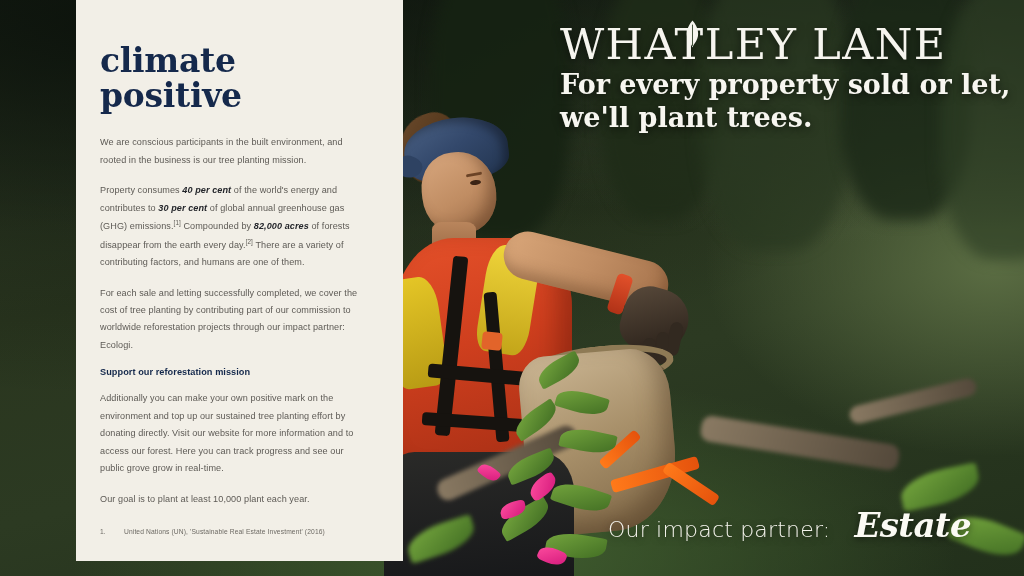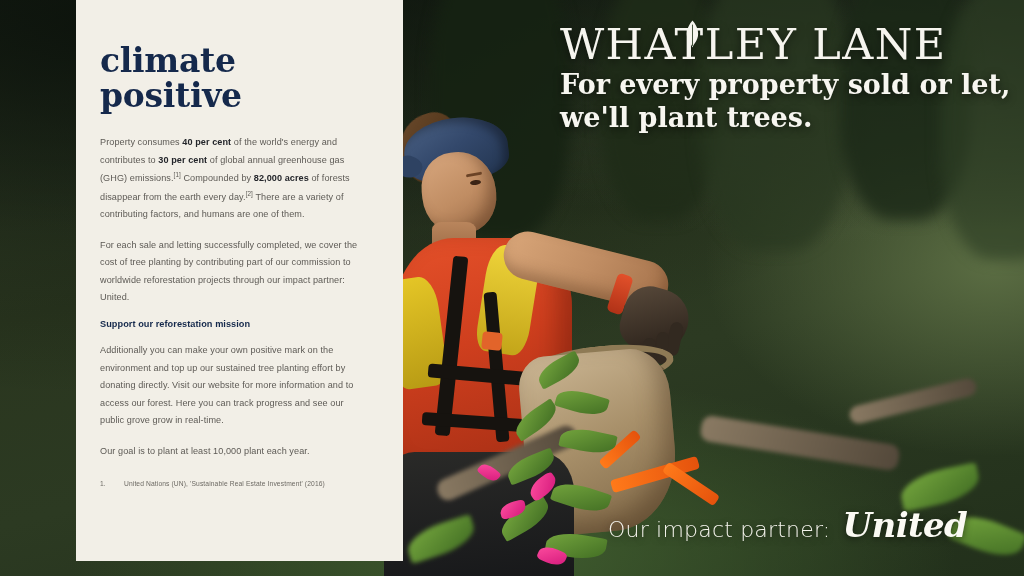--- a/index.html
+++ b/index.html
@@ -182,21 +182,21 @@
     color:#15294c;
     margin-bottom:21px;
   }
   .card p {
     font-size:9.1px;
     line-height:1.92;
     color:#5d5a55;
     margin-bottom:13px;
     letter-spacing:.08px;
   }
-  .card p b, .card p strong { color:#23252a; font-weight:700; }
+  .card p b, .card p strong { color:#23252a; font-weight:700;font-style:italic; }
   .card .subhead {
     font-size:9.2px; font-weight:700; color:#15294c;
     margin-bottom:13px; letter-spacing:.05px;
   }
   sup { font-size:6.3px; vertical-align:super; color:#5d5a55; }
   .refs { margin-top:18px; }
   .ref-row { display:flex; font-size:6.7px; color:#6d6a64; line-height:1.9; letter-spacing:.12px; }
   .ref-num { width:24px; flex:none; }
 
   
@@ -222,21 +222,21 @@
     font-weight:700;
     font-size:27px;
     line-height:1.22;
     color:#f7f6f0;
     margin-top:2px;
     text-shadow:0 2px 8px rgba(0,0,0,.6);
   }
 
   .partner {
     position:absolute; left:608px; top:505px;
-    display:flex; align-items:baseline; gap:12px;
+    display:flex; align-items:baseline; gap:24px;
     text-shadow:0 2px 7px rgba(0,0,0,.5);
   }
   .partner-label {
     font-size:22px; color:#f4f3ec; letter-spacing:.2px;
     font-family:"DejaVu Sans", sans-serif; font-weight:300;
   }
   .partner-logo {
     font-family:"DejaVu Serif", serif;
     font-style:italic; font-weight:700;
     font-size:34px; color:#fbfaf4; letter-spacing:-.6px;
@@ -304,26 +304,27 @@
 
   <div class="flower" style="left:528px; top:478px; width:30px; height:17px; transform:rotate(-36deg);"></div>
   <div class="flower" style="left:500px; top:502px; width:26px; height:15px; transform:rotate(-14deg);"></div>
   <div class="flower" style="left:538px; top:548px; width:28px; height:16px; transform:rotate(24deg);"></div>
   <div class="flower" style="left:478px; top:466px; width:22px; height:13px; transform:rotate(40deg);"></div>
 
   <div class="card">
 
     <h1>climate positive</h1>
 
+    <p>We are conscious participants in the built environment, and rooted in the business is our tree planting mission.</p>
 
     <p>
       <span>Property consumes </span><b>40 per cent</b><span> of the world's energy and contributes to </span><b>30 per cent</b><span> of global annual greenhouse gas (GHG) emissions.</span><sup>[1]</sup><span> Compounded by </span><b>82,000 acres</b><span> of forests disappear from the earth every day.</span><sup>[2]</sup><span> There are a variety of contributing factors, and humans are one of them.</span>
     </p>
 
-    <p>For each sale and letting successfully completed, we cover the cost of tree planting by contributing part of our commission to worldwide reforestation projects through our impact partner: United.</p>
+    <p>For each sale and letting successfully completed, we cover the cost of tree planting by contributing part of our commission to worldwide reforestation projects through our impact partner: Ecologi.</p>
 
     <div class="subhead">Support our reforestation mission</div>
 
     <p>Additionally you can make your own positive mark on the environment and top up our sustained tree planting effort by donating directly. Visit our website for more information and to access our forest. Here you can track progress and see our public grove grow in real-time.</p>
 
     <p>Our goal is to plant at least 10,000 plant each year.</p>
 
 
     <div class="refs">
       <div class="ref-row">
@@ -343,16 +344,16 @@
       </svg>
     </div>
     <div class="tagline">
       <div>For every property sold or let,</div>
       <div>we'll plant trees.</div>
     </div>
   </div>
 
   <div class="partner">
     <span class="partner-label">Our impact partner:</span>
-    <span class="partner-logo">United</span>
+    <span class="partner-logo">Estate</span>
   </div>
 
 </div>
 
 </body></html>

